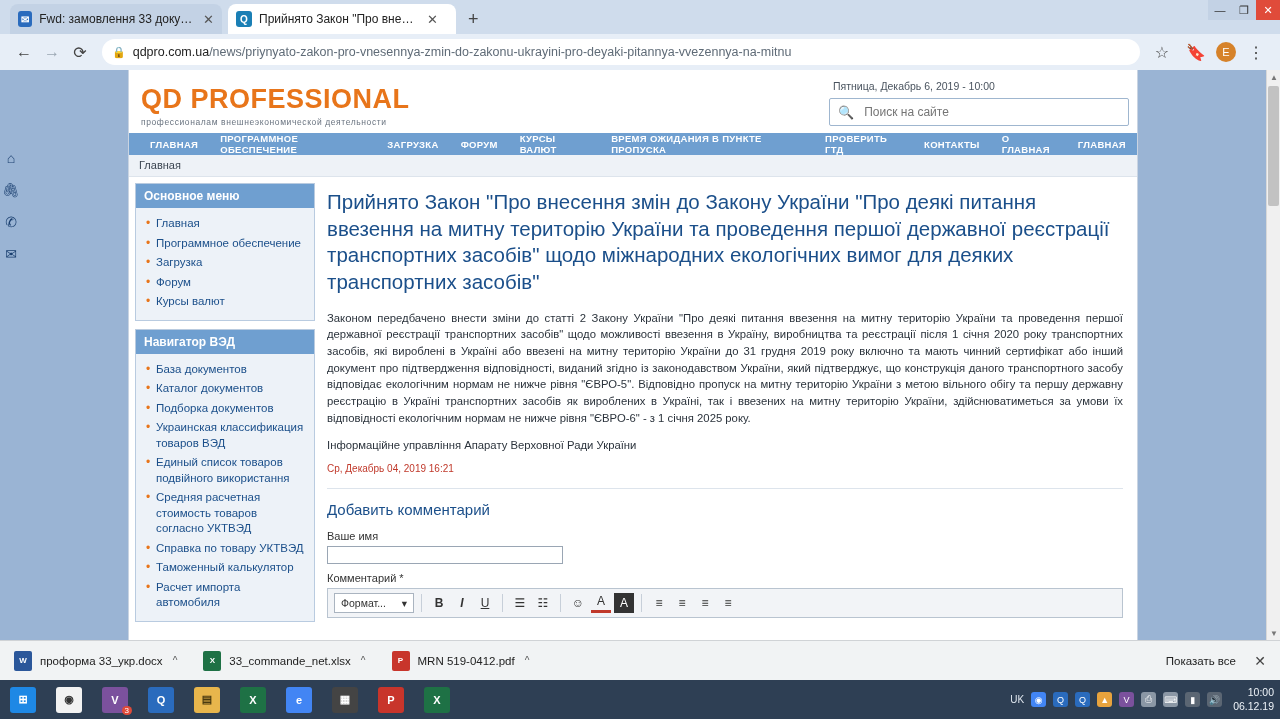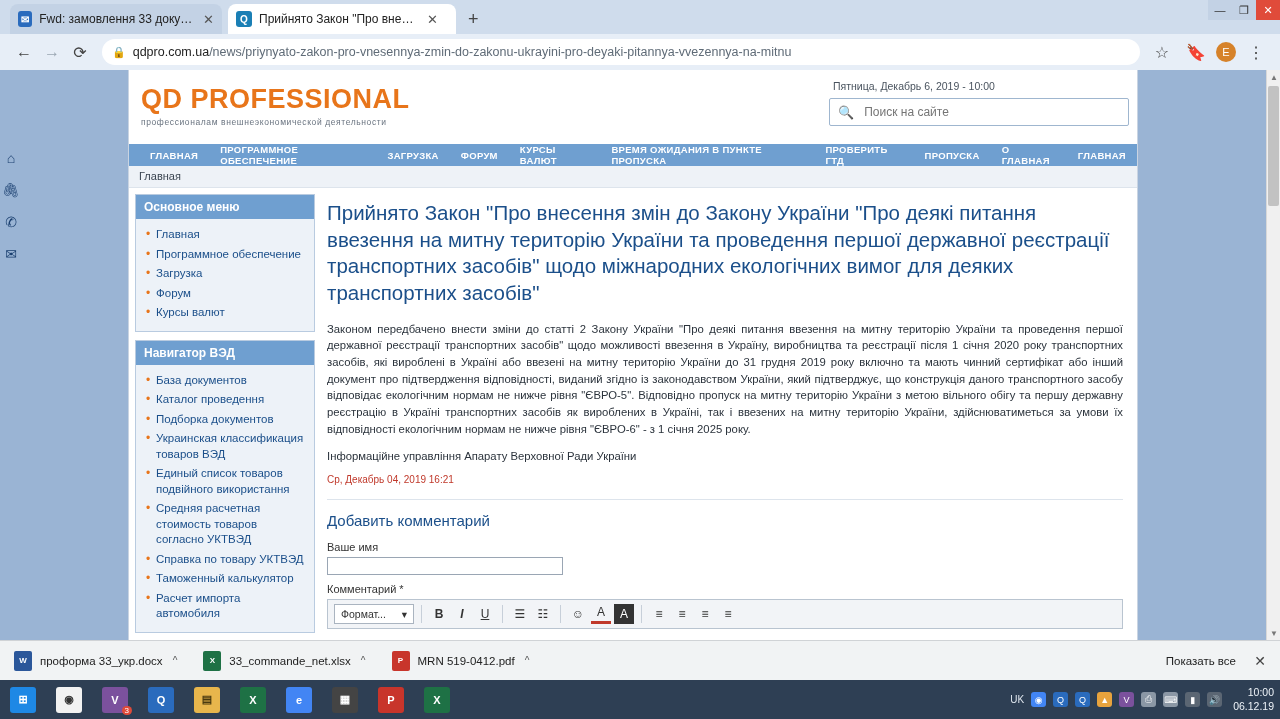--- a/index.html
+++ b/index.html
@@ -54,21 +54,21 @@
   
   .viewport { position: absolute; left: 0; top: 70px; width: 1280px; height: 570px; background: #ffffff; overflow: hidden; }
   .pagebg { position: absolute; left: 0; top: 0; width: 1280px; height: 570px; background: #9ab4d4; }
   .sidestrip { position: absolute; left: 0; top: 0; width: 22px; height: 570px; background: #9ab4d4; }
   .sideicon { width: 22px; height: 32px; display: flex; align-items: center; justify-content: center; color: #1a3f6f; font-size: 14px; }
 
   .content {
     position: absolute; left: 128px; top: 0; width: 1010px; min-height: 570px;
     background: #ffffff; border-left: 1px solid #c9d4e2; border-right: 1px solid #c9d4e2;
   }
-  .site-header { height: 74px; position: relative; }
+  .site-header { height: 63px; position: relative; }
   .logo { position: absolute; left: 12px; top: 14px; }
   .logo-main { font-size: 27px; font-weight: bold; color: #e8751a; letter-spacing: .5px; }
   .logo-sub { font-size: 8.5px; color: #6a7480; letter-spacing: .6px; margin-top: 2px; }
   .hdr-right { position: absolute; right: 8px; top: 10px; width: 300px; }
   .hdr-date { font-size: 10.5px; color: #4a545f; text-align: left; padding-left: 4px; }
   .searchbox {
     margin-top: 6px; height: 28px; border: 1px solid #9fb6cf; background: #fff;
     display: flex; align-items: center; padding: 0 8px; border-radius: 2px;
   }
   .searchbox .mag { color: #2a6bbd; font-size: 13px; margin-right: 8px; }
@@ -209,21 +209,21 @@
         </div>
 
         <div class="mainnav">
           <a href="#">ГЛАВНАЯ</a>
           <a href="#">ПРОГРАММНОЕ ОБЕСПЕЧЕНИЕ</a>
           <a href="#">ЗАГРУЗКА</a>
           <a href="#">ФОРУМ</a>
           <a href="#">КУРСЫ ВАЛЮТ</a>
           <a href="#">ВРЕМЯ ОЖИДАНИЯ В ПУНКТЕ ПРОПУСКА</a>
           <a href="#">ПРОВЕРИТЬ ГТД</a>
-          <a href="#">ПРОПУСКА</a>
+          <a href="#">КОНТАКТЫ</a>
           <a href="#">О ГЛАВНАЯ</a>
           <a href="#">ГЛАВНАЯ</a>
         </div>
 
         <div class="breadcrumb">Главная</div>
 
         <div class="body-wrap">
 
           <div class="leftcol">
 
@@ -235,21 +235,21 @@
                 <div class="menu-item">Загрузка</div>
                 <div class="menu-item">Форум</div>
                 <div class="menu-item">Курсы валют</div>
               </div>
             </div>
 
             <div class="panel">
               <div class="panel-title">Навигатор ВЭД</div>
               <div class="panel-body">
                 <div class="menu-item">База документов</div>
-                <div class="menu-item">Каталог проведення</div>
+                <div class="menu-item">Каталог документов</div>
                 <div class="menu-item">Подборка документов</div>
                 <div class="menu-item">Украинская классификация товаров ВЭД</div>
                 <div class="menu-item">Единый список товаров подвійного використання</div>
                 <div class="menu-item">Средняя расчетная стоимость товаров согласно УКТВЭД</div>
                 <div class="menu-item">Справка по товару УКТВЭД</div>
                 <div class="menu-item">Таможенный калькулятор</div>
                 <div class="menu-item">Расчет импорта автомобиля</div>
               </div>
             </div>
 

